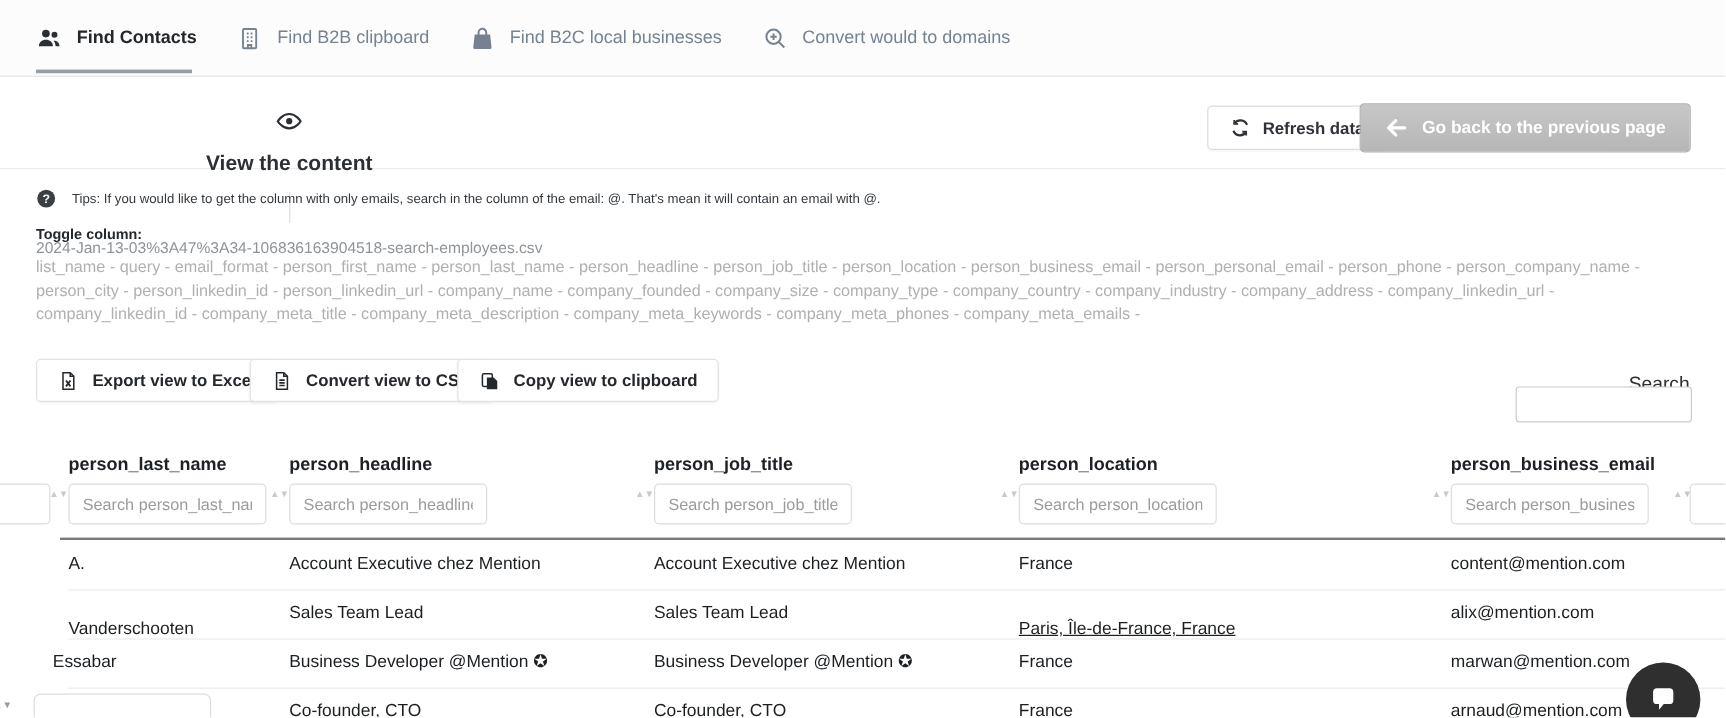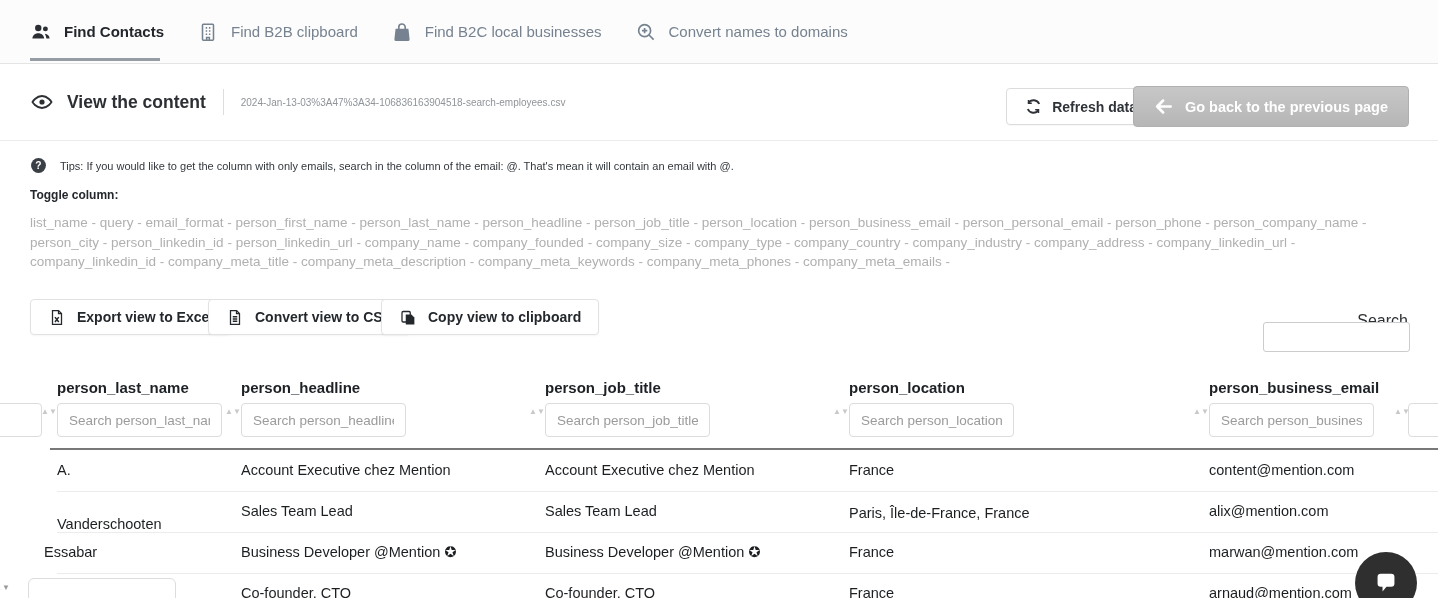--- a/index.html
+++ b/index.html
@@ -14,24 +14,24 @@
   .tab { position:relative; display:flex; align-items:center; gap:12px; height:64px;
     color:#76828f; font-size:15px; cursor:pointer; }
   .tab .ticon { width:22px; height:22px; display:inline-flex; }
   .tab.active { color:#23272b; font-weight:700; }
   .tab.active::after { content:""; position:absolute; left:0; right:4px; bottom:3px;
     height:3px; background:#979da4; }
 
   
   .pagehead { position:absolute; left:0; top:65px; width:1438px; height:76px;
     background:#fff; border-bottom:1px solid #ececec; }
-  .viewtitle { position:absolute; left:30px; top:24px; display:flex; align-items:center; gap:13px; }
+  .viewtitle { position:absolute; left:30px; top:24px; display:flex; align-items:center; gap:13px;flex-direction:column; }
   .viewtitle .t { font-size:17.5px; font-weight:700; color:#2c2f33; }
   .vdivider { width:1px; height:26px; background:#ddd; margin:0 4px; }
-  .fname { font-size:10px; color:#8f9499; }
+  .fname { font-size:13px; color:#8f9499; }
   .btn-refresh { position:absolute; right:282px; top:23px; height:37px; padding:0 18px;
     background:#fff; border:1px solid #dcdcdc; border-radius:4px;
     display:flex; align-items:center; gap:10px; font-size:14px; font-weight:600; color:#2f3338;
     box-shadow:0 1px 1px rgba(0,0,0,.03); cursor:pointer; }
   .btn-back { position:absolute; right:29px; top:21px; height:41px; padding:0 20px;
     background:linear-gradient(#c7c7c7,#b6b6b6); border:1px solid #b0b0b0; border-radius:4px;
     display:flex; align-items:center; gap:12px; font-size:14.5px; font-weight:700; color:#fff;
     cursor:pointer;margin-left:44px; }
 
   
@@ -108,21 +108,21 @@
       </span>
       <span>Find B2C local businesses</span>
     </div>
     <div class="tab">
       <span class="ticon">
         <svg width="22" height="22" viewBox="0 0 24 24" fill="none" stroke="#76828f" stroke-width="1.8">
           <circle cx="10.5" cy="10.5" r="6.5"></circle>
           <path d="M10.5 7.6v5.8M7.6 10.5h5.8M15.3 15.3l5 5"></path>
         </svg>
       </span>
-      <span>Convert names to domains</span>
+      <span>Convert would to domains</span>
     </div>
   </nav>
 
   <div class="pagehead">
     <div class="viewtitle">
       <span>
         <svg width="24" height="24" viewBox="0 0 24 24" fill="none" stroke="#2c2f33" stroke-width="1.8">
           <path d="M2.5 12s3.5-6 9.5-6 9.5 6 9.5 6-3.5 6-9.5 6-9.5-6-9.5-6z"></path>
           <circle cx="12" cy="12" r="2.6" fill="#2c2f33" stroke="none"></circle>
         </svg>
@@ -219,21 +219,21 @@
       <div class="topline"></div>
       <div class="cell" style="left: 57px; top: 92px;">A.</div>
       <div class="cell" style="left: 241px; top: 92px;">Account Executive chez Mention</div>
       <div class="cell" style="left: 545px; top: 92px;">Account Executive chez Mention</div>
       <div class="cell" style="left: 849px; top: 92px;">France</div>
       <div class="cell" style="left: 1209px; top: 92px;">content@mention.com</div>
       <div class="rowsep" style="left: 57px; top: 121px;"></div>
       <div class="cell" style="left: 57px; top: 133px; margin-top: 13px;">Vanderschooten</div>
       <div class="cell" style="left: 241px; top: 133px;">Sales Team Lead</div>
       <div class="cell" style="left: 545px; top: 133px;">Sales Team Lead</div>
-      <div class="cell" style="left: 849px; top: 135px;">Paris, Île-de-France, France</div>
+      <div class="cell" style="left: 849px; top: 146px; text-decoration: underline;">Paris, Île-de-France, France</div>
       <div class="cell" style="left: 1209px; top: 133px;">alix@mention.com</div>
       <div class="rowsep" style="left: 57px; top: 162px;"></div>
       <div class="cell" style="left: 44px; top: 174px;">Essabar</div>
       <div class="cell" style="left: 241px; top: 174px;">Business Developer @Mention ✪</div>
       <div class="cell" style="left: 545px; top: 174px;">Business Developer @Mention ✪</div>
       <div class="cell" style="left: 849px; top: 174px;">France</div>
       <div class="cell" style="left: 1209px; top: 174px;">marwan@mention.com</div>
       <div class="rowsep" style="left: 57px; top: 203px;"></div>
       <div class="cell" style="left: 241px; top: 215px;">Co-founder, CTO</div>
       <div class="cell" style="left: 545px; top: 215px;">Co-founder, CTO</div>

